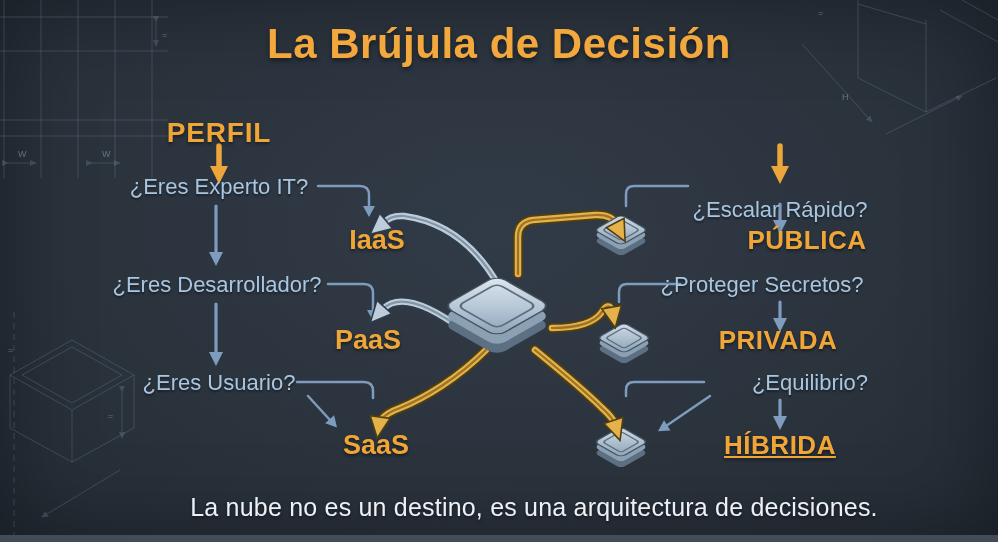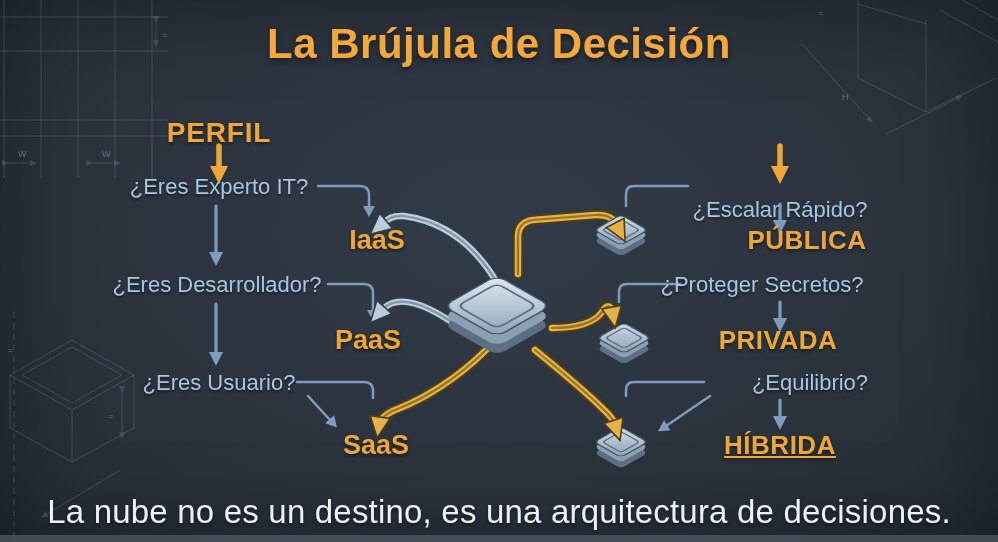--- a/index.html
+++ b/index.html
@@ -14,22 +14,22 @@
   .title{font-size:42px;font-weight:bold;color:#f2a83c;letter-spacing:.5px;
          text-shadow:0 3px 4px rgba(8,12,18,.55);}
   .colhead{font-size:28px;font-weight:bold;color:#f0a637;letter-spacing:.8px;
          text-shadow:0 2px 3px rgba(8,12,18,.5);}
   .question{font-size:22px;font-weight:500;color:#a9c6e0;
          text-shadow:0 2px 2px rgba(8,12,18,.45);}
   .service{font-size:27px;font-weight:bold;color:#f0a637;
          text-shadow:0 2px 3px rgba(8,12,18,.55);}
   .answer{font-size:26px;font-weight:bold;color:#f0a637;letter-spacing:.5px;
          text-shadow:0 2px 3px rgba(8,12,18,.55);}
-  .caption{font-size:33px;font-weight:400;color:#edf1f5;letter-spacing:.2px;
-         text-shadow:0 2px 3px rgba(8,12,18,.5);}
+  .caption{font-size:25px;font-weight:400;color:#edf1f5;letter-spacing:.2px;
+         text-shadow:0 2px 3px rgba(8,12,18,.5);margin-left:35px;}
   .bottom-strip{position:absolute;left:0;bottom:0;width:100%;height:7px;
          background:#4a545e;opacity:.85;}
   
   .bp{stroke:#9db1c4;stroke-width:1;fill:none;opacity:.22;}
   .bp-dash{stroke-dasharray:6 5;}
   .bp-txt{fill:#9db1c4;opacity:.5;font-size:9px;font-family:"Liberation Sans",sans-serif;}
   
   .thin{stroke:#7e9cbd;stroke-width:2.5;fill:none;stroke-linecap:round;}
   .colarrow{stroke:#7e9cbd;stroke-width:3.2;fill:none;stroke-linecap:round;}
   .oarrow{stroke:#eda63a;stroke-width:5.5;fill:none;stroke-linecap:round;}

